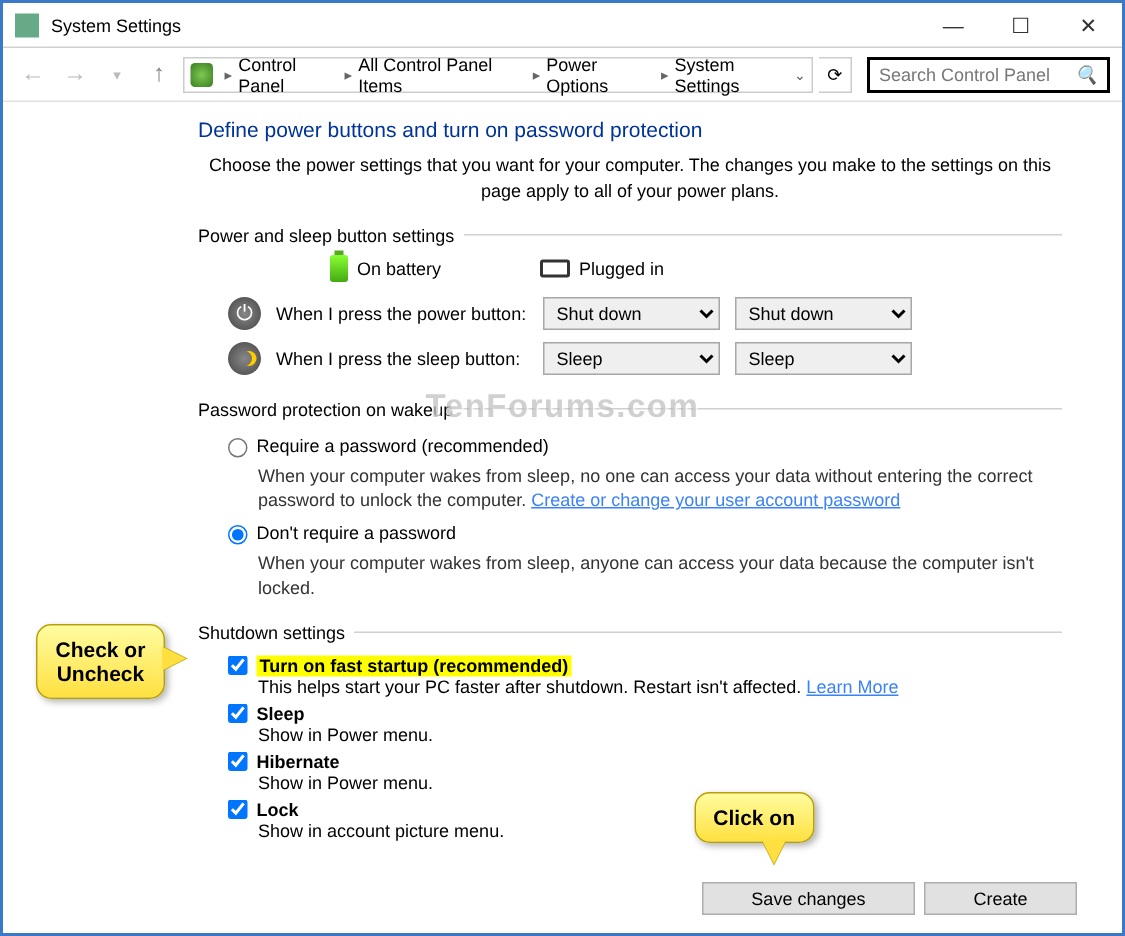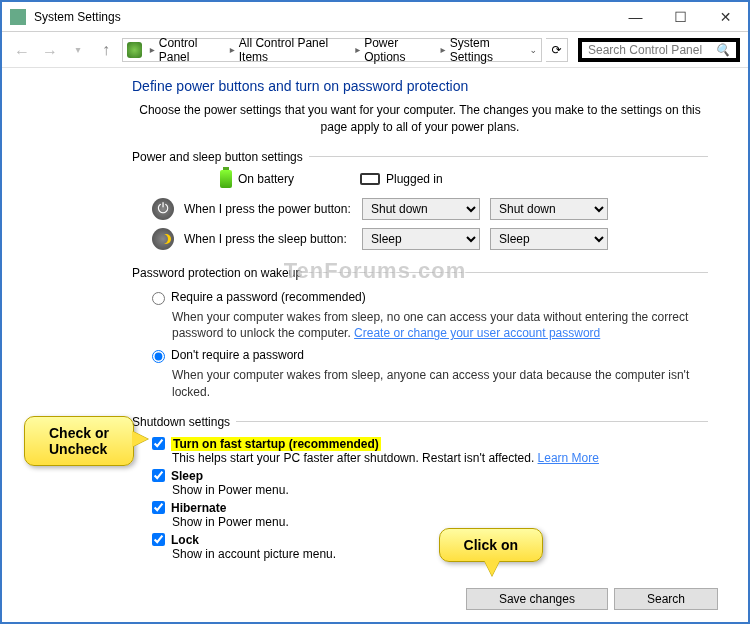--- a/index.html
+++ b/index.html
@@ -10,21 +10,21 @@
 .win-btns { display: flex; }
 .win-btn { width: 45px; height: 28px; display: flex; align-items: center; justify-content: center; color: #333; font-size: 14px; }
 .toolbar { height: 36px; display: flex; align-items: center; padding: 0 8px; gap: 4px; border-bottom: 1px solid #e1e1e1; font-size: 12px; }
 .nav-arrow { width: 24px; text-align: center; color: #888; font-size: 16px; }
 .nav-arrow.dis { color: #bbb; }
 .breadcrumb { display: flex; align-items: center; flex: 1; height: 24px; border: 1px solid #ccc; padding: 0 4px; }
 .bc-icon { width: 16px; height: 16px; background: radial-gradient(circle,#7ec850,#3a7d22); border-radius: 3px; margin-right: 4px; }
 .bc-sep { margin: 0 4px; color: #666; font-size: 10px; }
 .bc-dd { font-size: 9px; color: #555; margin-left: auto; }
 .refresh { width: 22px; text-align: center; border: 1px solid #ccc; border-left: none; height: 24px; line-height: 22px; }
-.searchbox { width: 162px; height: 24px; border: 4px solid #000000; margin-left: 6px; padding: 0 6px; display: flex; align-items: center; color: #888; font-style: italic; }
+.searchbox { width: 162px; height: 24px; border: 2px solid #000000; margin-left: 6px; padding: 0 6px; display: flex; align-items: center; color: #888; font-style: italic; }
 .searchbox span:first-child { flex: 1; font-style: normal; color: #777; }
 .content { padding: 10px 40px 10px 130px; font-size: 12px; color: #000; height: 510px; position: relative; }
 .hdr { color: #003399; font-size: 14px; margin-bottom: 8px; }
 .desc { margin-bottom: 14px; line-height: 1.4; text-align: center; }
 fieldset { border: none; border-top: 1px solid #d0d0d0; margin-bottom: 8px; padding-top: 6px; }
 legend { padding-right: 6px; font-size: 12px; }
 .cols { display: flex; margin-left: 88px; gap: 40px; margin-bottom: 10px; }
 .col { display: flex; align-items: center; gap: 6px; width: 100px; }
 .batt-icon { width: 12px; height: 18px; background: linear-gradient(#8f3,#4a1); border-radius: 2px; position: relative; }
 .batt-icon:before { content:""; position:absolute; top:-3px; left:3px; width:6px; height:3px; background:#5a2; }
@@ -38,21 +38,21 @@
 .radio-row { display: flex; align-items: flex-start; margin: 4px 0 4px 20px; gap: 6px; }
 .radio-row input { margin-top: 2px; }
 .sub { margin-left: 40px; color: #333; line-height: 1.4; margin-bottom: 6px; }
 .link { color: #3b82f6; text-decoration: underline; cursor: pointer; }
 .chk-row { display:flex; align-items:flex-start; margin: 2px 0 0 20px; gap: 6px; }
 .chk-row label { font-weight: bold; }
 .chk-sub { margin-left: 40px; margin-bottom: 4px; }
 .hl { background: #ffff00; padding: 0 2px; font-weight: bold; }
 .footer { position: absolute; bottom: 12px; right: 30px; display: flex; gap: 6px; }
 .btn { border: 1px solid #adadad; background: #e1e1e1; padding: 3px 32px; font-size: 12px; }
-.callout { position: absolute; background: linear-gradient(#fffca0,#ffe040); border: 1px solid #b8a000; border-radius: 10px; padding: 8px 24px; font-weight: bold; font-size: 14px; box-shadow: 2px 2px 5px rgba(0,0,0,.3); }
+.callout { position: absolute; background: linear-gradient(#fffca0,#ffe040); border: 1px solid #b8a000; border-radius: 10px; padding: 8px 12px; font-weight: bold; font-size: 14px; box-shadow: 2px 2px 5px rgba(0,0,0,.3); text-align: center; }
 .callout.c1 { left: 22px; top: 414px; }
 .callout.c2 { right: 205px; bottom: 60px; }
 .tail { position: absolute; width: 0; height: 0; }
 .c1 .tail { right: -15px; top: 14px; border-top: 8px solid transparent; border-bottom: 8px solid transparent; border-left: 16px solid #ffe040; filter: drop-shadow(1px 0 0 #b8a000); }
 .c2 .tail { bottom: -15px; left: 44px; border-left: 8px solid transparent; border-right: 8px solid transparent; border-top: 16px solid #ffe040; filter: drop-shadow(0 1px 0 #b8a000); }
 .watermark { position:absolute; top: 256px; left: 50%; transform: translateX(-50%); font-size: 22px; font-weight: bold; color: rgba(120,120,120,.35); letter-spacing: 1px; text-shadow: 1px 1px 2px #fff; pointer-events:none; }
 </style>
 </head>
 <body>
 
@@ -160,21 +160,21 @@
     <div class="chk-row">
       <input type="checkbox" checked="" style="">
       <label>Lock</label>
     </div>
     <div class="chk-sub">Show in account picture menu.</div>
   </fieldset>
 </div>
 
 <div class="footer">
   <button class="btn">Save changes</button>
-  <button class="btn">Search</button>
+  <button class="btn">Create</button>
 </div>
 
 <div class="callout c1">
   <span>Check or</span><br><span>Uncheck</span>
   <div class="tail"></div>
 </div>
 <div class="callout c2">
   <span>Click on</span>
   <div class="tail"></div>
 </div>

